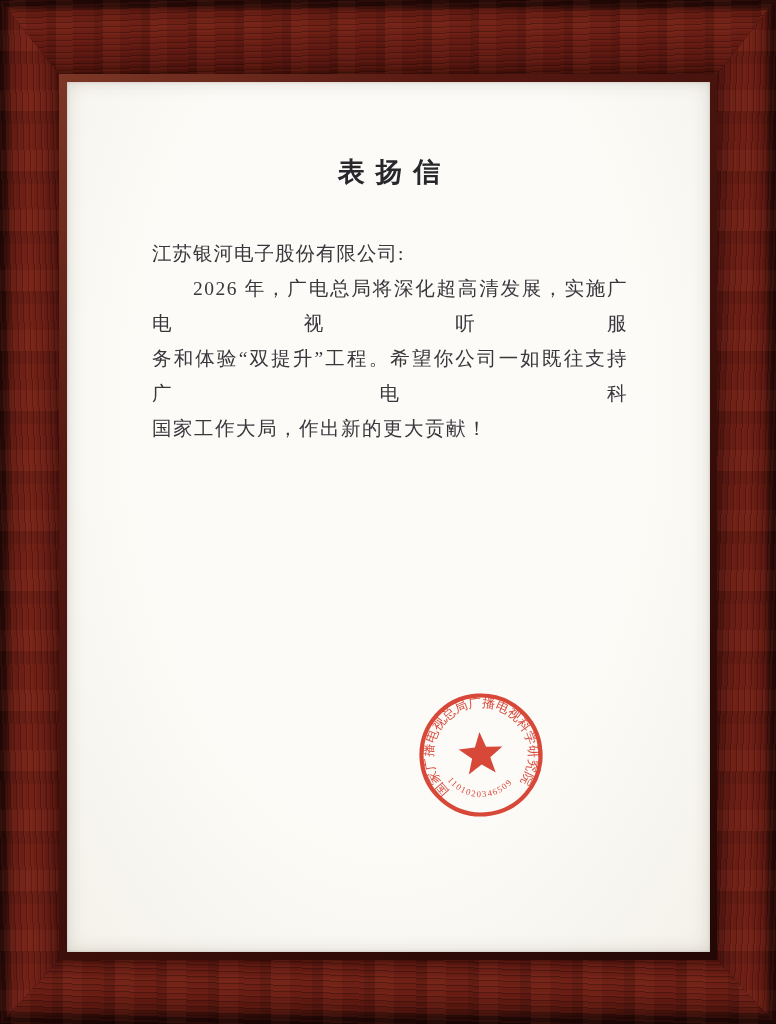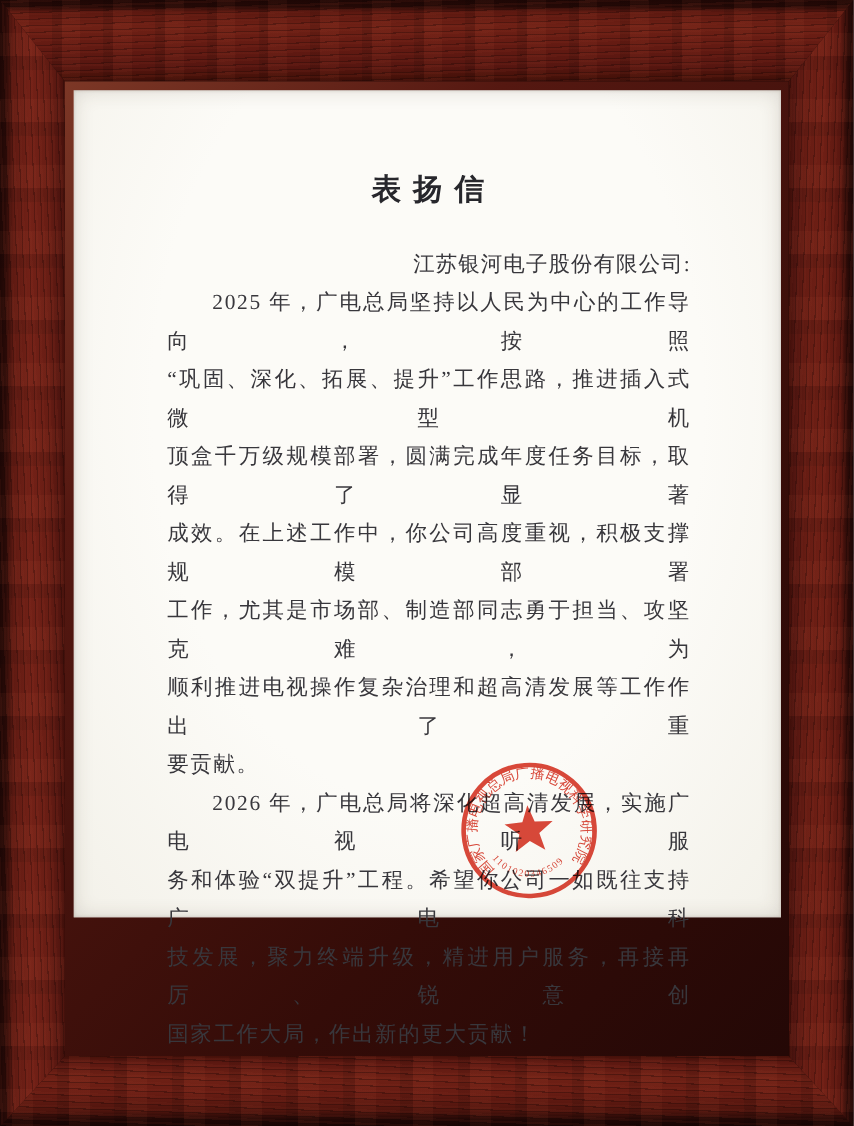--- a/index.html
+++ b/index.html
@@ -37,31 +37,31 @@
       repeating-linear-gradient(0deg, rgba(0,0,0,.08) 0 13px, rgba(255,120,80,.05) 13px 34px, rgba(0,0,0,0) 34px 60px),
       linear-gradient(270deg,#1e0705 0px,#290a07 5px,#5a1710 12px,#6f1f15 28px,#661c13 44px,#511510 54px,#400e09 59px);
     clip-path:polygon(776px 0,776px 1024px,717px 960px,717px 74px);
   }
   .inner-lip{
     position:absolute;left:59px;top:74px;width:658px;height:886px;
     background:linear-gradient(135deg,#7c3726 0%,#551811 26%,#340c08 70%,#240806 100%);
   }
   
   .paper{
-    position:absolute;left:8px;top:8px;width:643px;height:752px;
+    position:absolute;left:8px;top:8px;width:643px;height:870px;
     background:radial-gradient(ellipse at 50% 38%,#fcfbf7 55%,#f3f1e9 100%);
     box-shadow:inset 0 0 18px rgba(70,50,35,.16), inset 0 0 3px rgba(70,50,35,.22);
     color:#38373c;
   }
   .sheet{padding:0 82px 0 85px;position:relative;}
   .title{
     margin:0;padding-top:72px;text-align:center;
     font-size:27px;font-weight:bold;letter-spacing:2px;color:#27272c;
   }
-  .recipient{margin-top:33px;font-size:19.5px;line-height:35px;letter-spacing:1px;text-align:right;}
+  .recipient{margin-top:46px;font-size:19.5px;line-height:35px;letter-spacing:1px;}
   .line{
     font-size:19.5px;line-height:35px;letter-spacing:1.5px;
     text-align:justify;text-align-last:justify;text-justify:inter-character;
   }
   .line.first{text-indent:41px;}
   .line.last{text-align:left;text-align-last:auto;}
   
   .seal{
     position:absolute;left:339px;top:598px;width:150px;height:150px;
     mix-blend-mode:multiply;opacity:.92;transform:rotate(-4deg);
@@ -78,34 +78,24 @@
   <div class="strip strip-right"></div>
 
   <div class="inner-lip">
     <div class="paper">
       <div class="sheet">
 
         <h1 class="title">表 扬 信</h1>
 
         <div class="recipient">江苏银河电子股份有限公司:</div>
 
-        <div>
-          <div class="line first">2025 年，广电总局坚持以人民为中心的工作导向，按照</div>
-          <div class="line">“巩固、深化、拓展、提升”工作思路，推进插入式微型机</div>
-          <div class="line">顶盒千万级规模部署，圆满完成年度任务目标，取得了显著</div>
-          <div class="line">成效。在上述工作中，你公司高度重视，积极支撑规模部署</div>
-          <div class="line">工作，尤其是市场部、制造部同志勇于担当、攻坚克难，为</div>
-          <div class="line">顺利推进电视操作复杂治理和超高清发展等工作作出了重</div>
-          <div class="line last">要贡献。</div>
-        </div>
 
         <div>
           <div class="line first">2026 年，广电总局将深化超高清发展，实施广电视听服</div>
           <div class="line">务和体验“双提升”工程。希望你公司一如既往支持广电科</div>
-          <div class="line">技发展，聚力终端升级，精进用户服务，再接再厉、锐意创</div>
           <div class="line last">国家工作大局，作出新的更大贡献！</div>
         </div>
 
       </div>
 
       <svg class="seal" viewBox="0 0 150 150">
         <defs>
           <path id="arcTop" d="M 41.1,108.9 A 48,48 0 1 1 108.9,108.9" fill="none"></path>
           <path id="arcBot" d="M 38.6,96 A 42,42 0 0 0 111.4,96" fill="none"></path>
         </defs>

